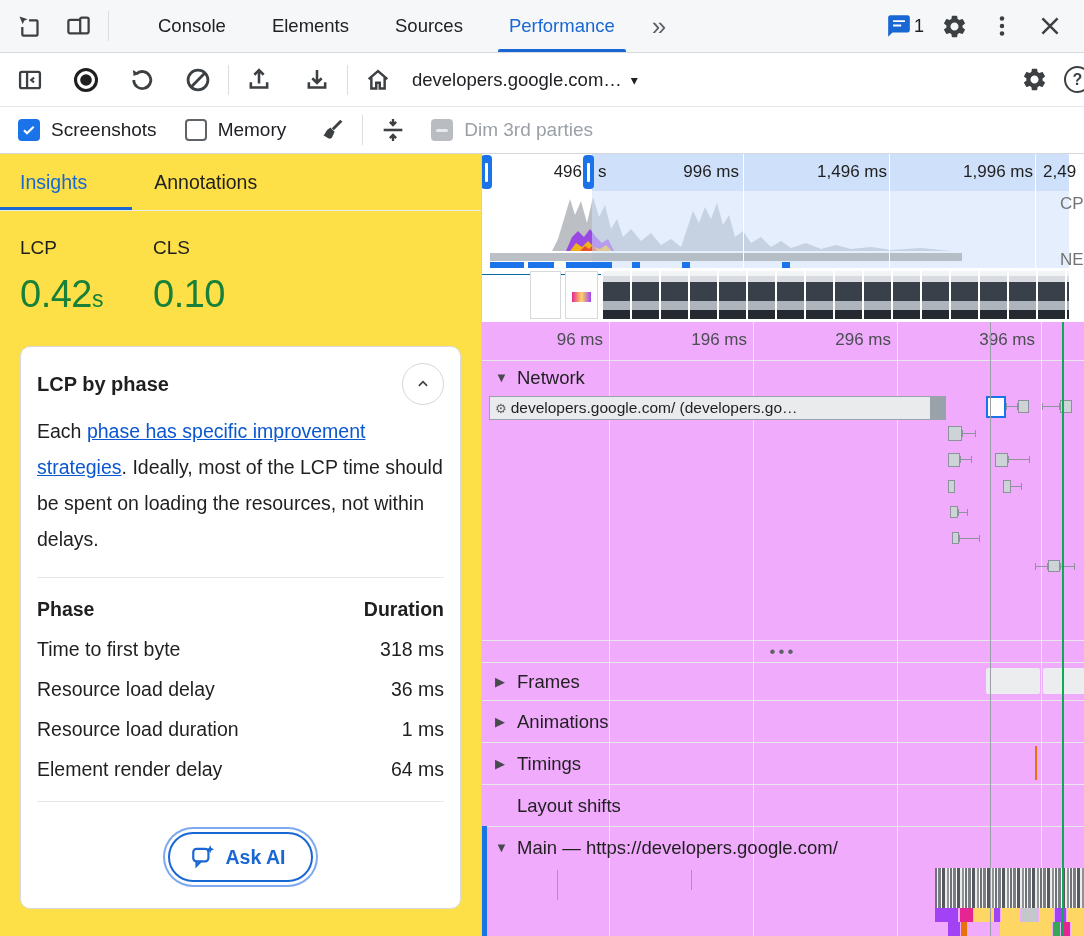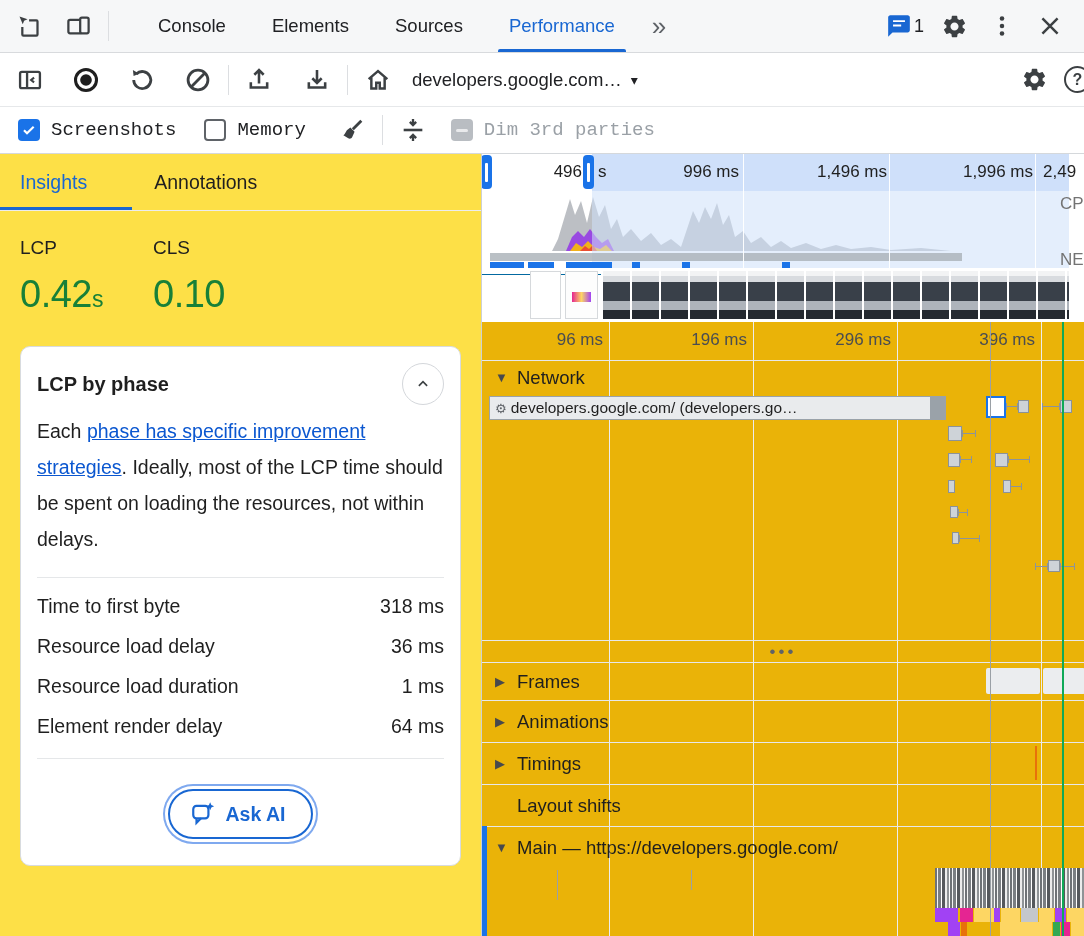--- a/index.html
+++ b/index.html
@@ -41,21 +41,21 @@
   .help-circle { width:27px; height:27px; border:2.2px solid #3c4043; border-radius:50%;
                  display:flex; align-items:center; justify-content:center;
                  font-size:16px; font-weight:700; color:#3c4043; margin-right:-7px; }
 
   .checkbox { width:22px; height:22px; border-radius:4px; flex:0 0 auto; }
   .checkbox.checked { background:#1a73e8; display:flex; align-items:center; justify-content:center; }
   .checkbox.unchecked { border:2px solid #5f6368; background:#fff; }
   .checkbox.disabled { background:#b9bdc2; position:relative; }
   .checkbox.disabled::after { content:""; position:absolute; left:5px; top:9.5px;
                  width:12px; height:3px; background:#e9eaec; border-radius:2px; }
-  .cb-label { font-size:19px; margin-left:11px; color:#202124;font-family:Liberation Mono, monospace; }
+  .cb-label { font-size:19px; margin-left:11px; color:#202124; }
   .cb-label.dis { color:#9aa0a6; }
   .gap28 { width:28px; } .gap20 { width:20px; }
 
   
   .content { display:flex; height:782px; }
   .sidebar { width:482px; border-right:1px solid #cdd0d3; background:#fde047; overflow:hidden; }
   .timeline { position:relative; flex:1; background:#fff; overflow:hidden; }
 
   
   .side-tabs { display:flex; height:57px; border-bottom:1px solid #ececee; }
@@ -111,21 +111,21 @@
         background:#fdfdfd; border:1px solid #d6d9dc; }
   .film-partial::after { content:""; position:absolute; left:6px; top:20px; width:19px; height:10px;
         background:linear-gradient(90deg,#e52592,#fdd663,#a142f4); }
   .film-strip { position:absolute; left:119px; right:0; top:117px; height:48px;
     background-image:
       repeating-linear-gradient(90deg, #ffffff 0 2px, rgba(255,255,255,0) 2px 29px),
       linear-gradient(180deg, #f2f3f4 0 5px, #d8dbdf 5px 11px, #394049 11px 30px, #aeb4bb 30px 39px, #252a31 39px 48px);
   }
 
   
-  .mchart { position:absolute; left:0; top:168px; right:0; bottom:0; background:#eab308; }
+  .mchart { position:absolute; left:0; top:168px; right:0; bottom:0; background:#f0abfc; }
   .grid-v { position:absolute; top:0; bottom:0; width:1px; background:#ececee; }
   .playhead { position:absolute; top:0; bottom:0; width:1px; background:#9aa0a6; left:508px; }
   .lcp-line { position:absolute; top:0; bottom:0; width:2px; background:#0fa958; left:580px; }
   .mtick { position:absolute; top:8px; width:70px; font-size:17px; color:#4a4d51; text-align:right; }
   .thead { position:absolute; left:0; right:0; display:flex; align-items:center;
            padding-left:13px; font-size:18.5px; color:#1f1f1f; }
   .thead .tri { width:22px; font-size:13px; color:#47494d; }
   .bt { border-top:1px solid #e7e8ea; }
   .req-main { position:absolute; left:7px; top:74px; width:457px; height:24px;
         background:#e9ebed; border:1px solid #9aa2a9; display:flex; align-items:center;
@@ -325,20 +325,24 @@
       <div class="card-head">
         <h2 class="card-title">LCP by phase</h2>
         <button class="collapse-btn">
           <svg width="18" height="18" viewBox="0 0 24 24">
             <path d="M6.5 14.5L12 9l5.5 5.5" fill="none" stroke="#3c4043" stroke-width="2.2"></path>
           </svg>
         </button>
       </div>
       <p class="card-text"><span>Each </span><a href="#">phase has specific improvement strategies</a><span>. Ideally, most of the LCP time should be spent on loading the resources, not within delays.</span></p>
       <div class="cdiv"></div>
+      <div class="tbl-head">
+        <span>Phase</span>
+        <span>Duration</span>
+      </div>
       <div class="tbl-row">
         <span>Time to first byte</span>
         <span>318 ms</span>
       </div>
       <div class="tbl-row">
         <span>Resource load delay</span>
         <span>36 ms</span>
       </div>
       <div class="tbl-row">
         <span>Resource load duration</span>

